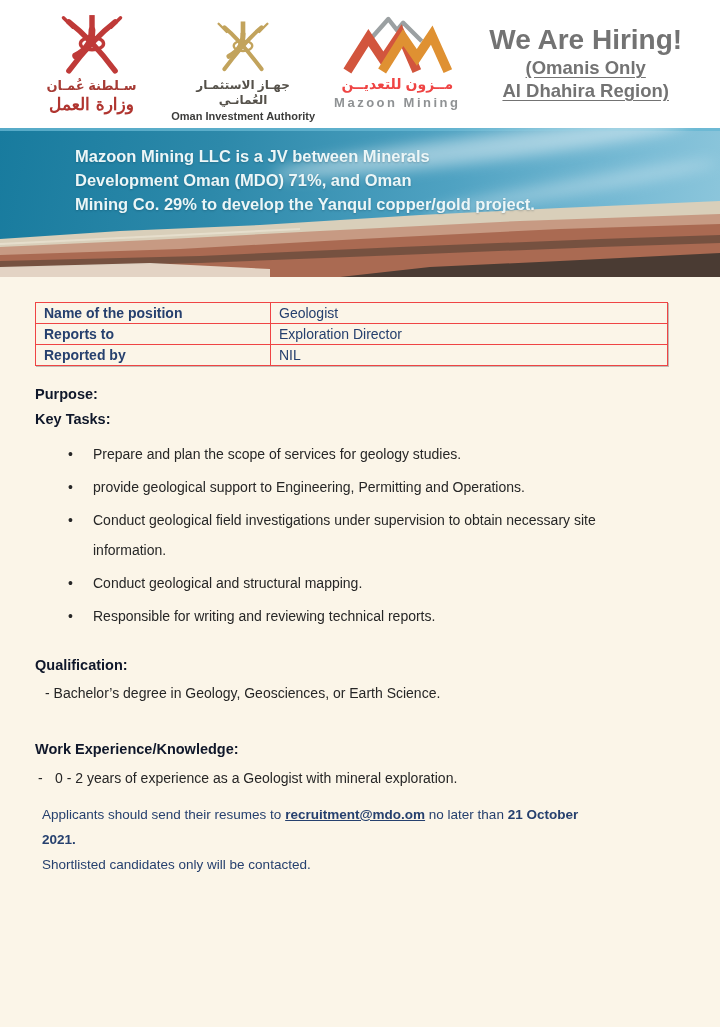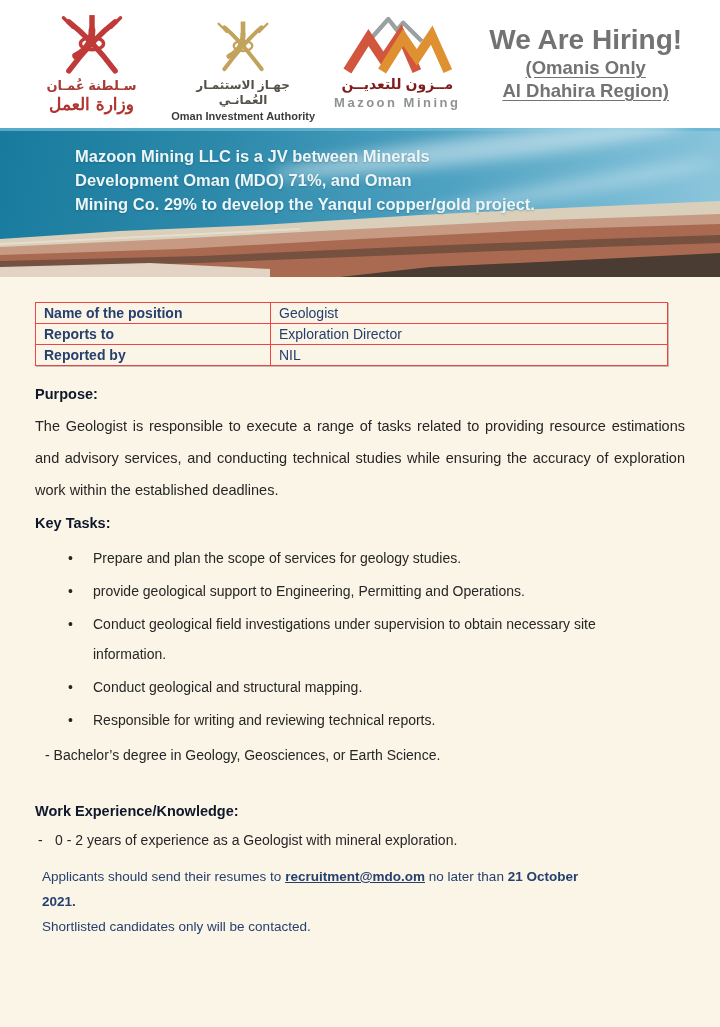--- a/index.html
+++ b/index.html
@@ -16,21 +16,21 @@
   .ministry{ width:128px; margin-top:4px; }
   .ministry .emblem{ display:block; margin:0 auto; }
   .ministry .ar1{ color:#a63b35; font-size:13px; font-weight:bold; }
   .ministry .ar2{ color:#b03530; font-size:17px; font-weight:bold; font-family:"DejaVu Serif",serif; }
 
   .oia{ width:150px; margin-left:18px; margin-top:8px; }
   .oia .ar1{ color:#55514a; font-size:12px; font-weight:bold; }
   .oia .en{ margin-top:2px; }
 
   .mazoon{ width:150px; margin-left:10px; margin-top:6px; }
-  .mazoon .ar1{ color:#7f1d1d; font-size:14px; font-weight:bold; }
+  .mazoon .ar1{ color:#ef4444; font-size:14px; font-weight:bold; }
   .mazoon .en{ color:#8f9294; font-size:13px; font-weight:bold; letter-spacing:2.5px; margin-top:1px; }
 
   .hiring{ margin-left:auto; width:242px; text-align:center; color:#737373; margin-top:16px; }
   .hiring-title{ font-size:28px; font-weight:bold; line-height:1.15; }
   .hiring-sub{ font-size:18.5px; font-weight:bold; text-decoration:underline; text-underline-offset:3px; line-height:1.25; }
 
   
   .banner{ height:149px; position:relative; overflow:hidden;
            background:linear-gradient(100deg,#187b9e 0%,#2d89aa 30%,#4fa2c2 62%,#7cbdd6 88%,#8ec7dc 100%); }
   .banner::before{ content:""; position:absolute; left:0; top:0; right:0; height:3px; background:#66b6d2; opacity:.8; }
@@ -154,31 +154,31 @@
           <td>Exploration Director</td>
         </tr>
         <tr>
           <td class="lbl">Reported by</td>
           <td>NIL</td>
         </tr>
       </tbody>
     </table>
 
     <div class="h h-purpose">Purpose:</div>
-    <div class="purpose-body">The Geologist is responsible to execute a range of tasks related to providing resource estimations and advisory services, and conducting technical studies while ensuring the accuracy of exploration work within the established deadlines.</div>
 
     <div class="h h-tasks">Key Tasks:</div>
     <ul class="tasks">
       <li>Prepare and plan the scope of services for geology studies.</li>
       <li>provide geological support to Engineering, Permitting and Operations.</li>
       <li>Conduct geological field investigations under supervision to obtain necessary site information.</li>
       <li>Conduct geological and structural mapping.</li>
       <li>Responsible for writing and reviewing technical reports.</li>
     </ul>
 
+    <div class="h h-qual">Qualification:</div>
     <div class="qual-item">- Bachelor’s degree in Geology, Geosciences, or Earth Science.</div>
 
     <div class="h h-work">Work Experience/Knowledge:</div>
     <div class="work-item">
       <span class="dash">-</span>
       <span>0 - 2 years of experience as a Geologist with mineral exploration.</span>
     </div>
 
     <div class="footer">
       <span>Applicants should send their resumes to </span><a href="#">recruitment@mdo.om</a><span> no later than </span><span class="bold">21 October 2021.</span>

